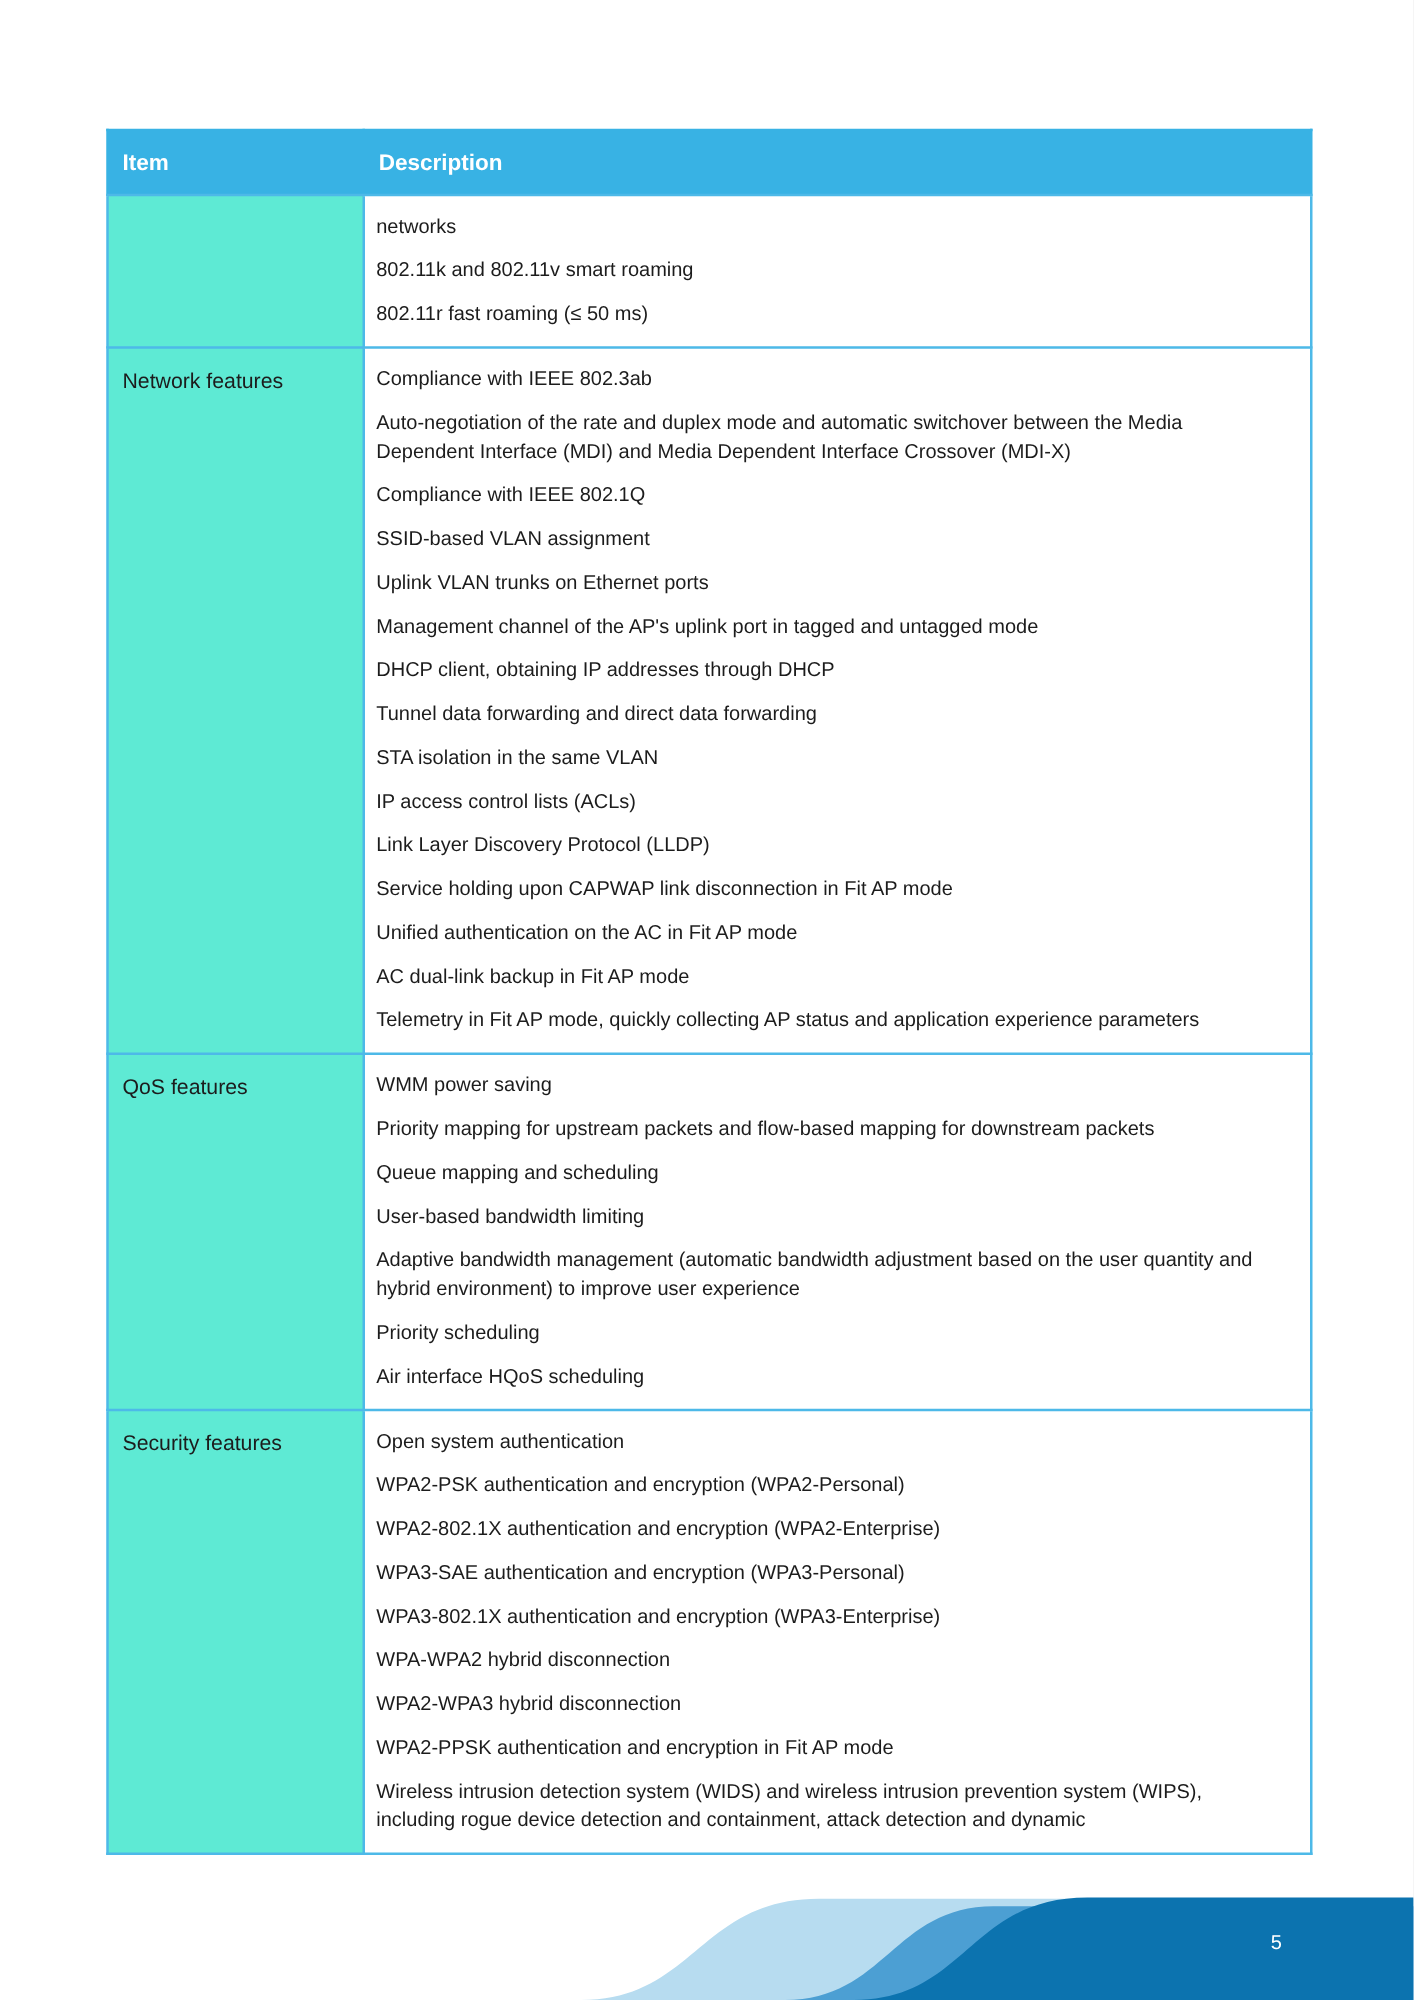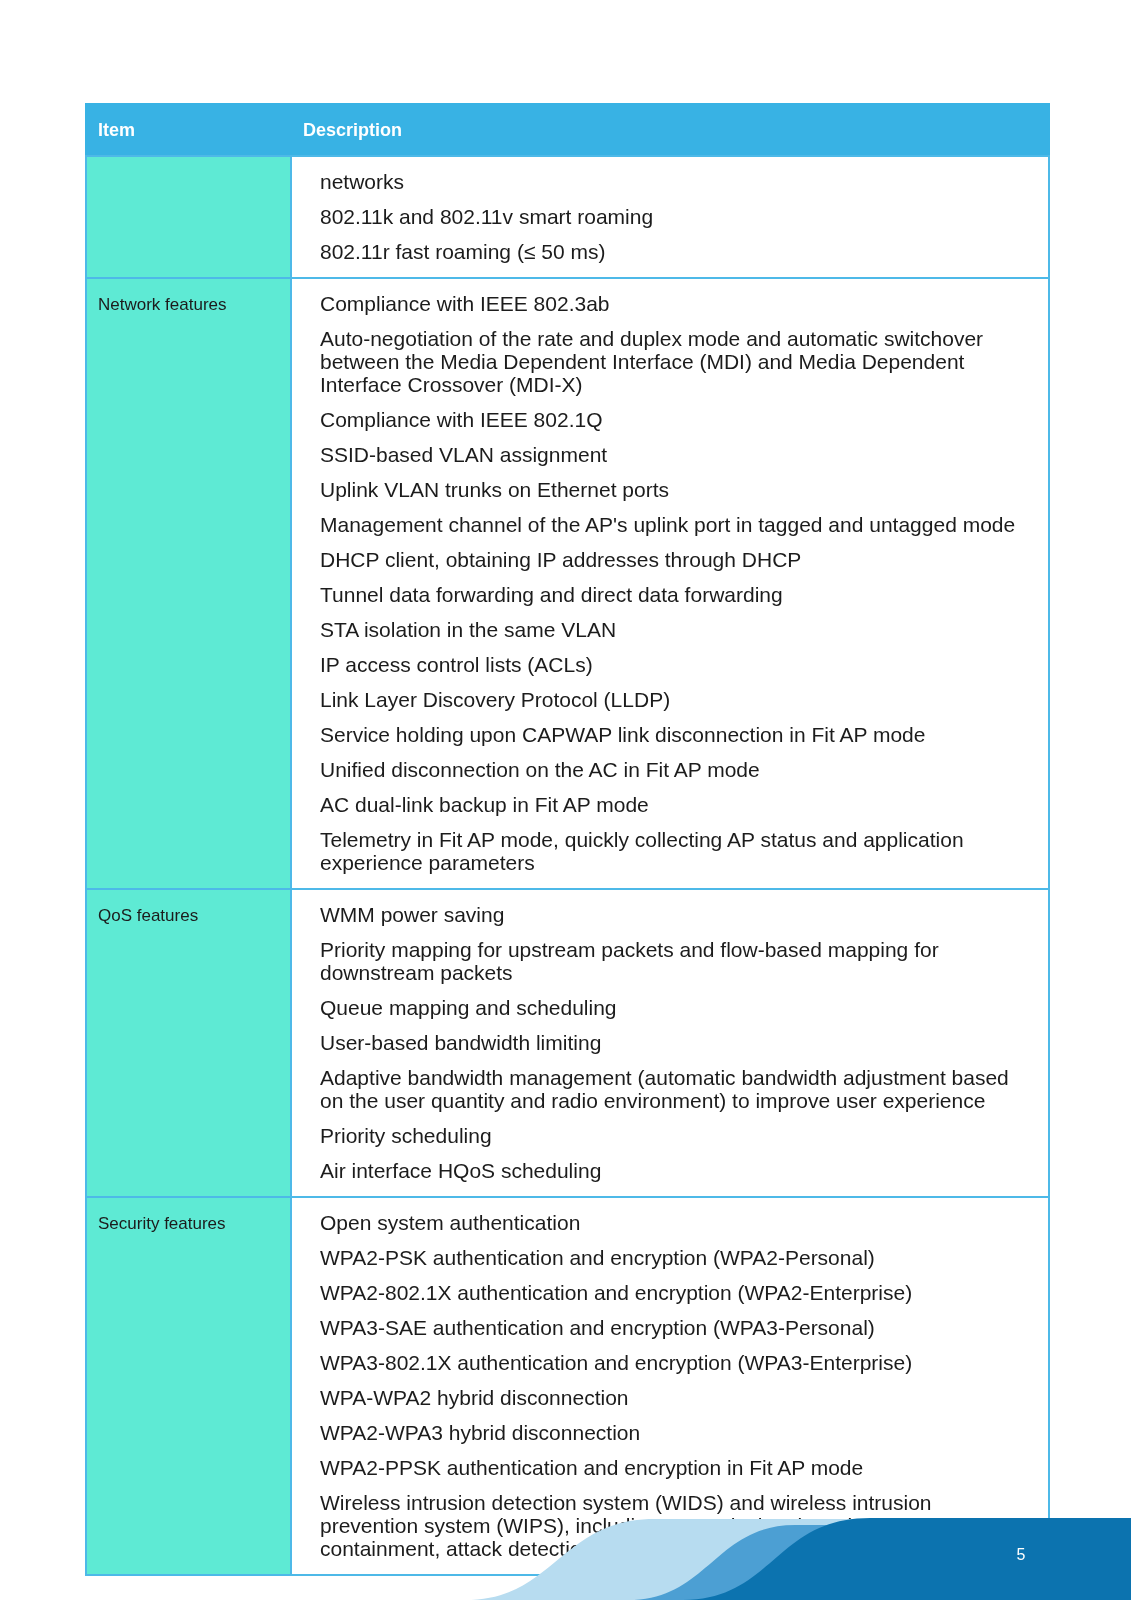--- a/index.html
+++ b/index.html
@@ -45,22 +45,22 @@
   th.col-item{width:192px;}
   .item-cell{
     vertical-align:top;
     font-size:17px;
     padding:14px 8px 6px 11px;
     line-height:23px;
     background:#5eead4;
   }
   .desc-cell{
     vertical-align:top;
-    font-size:21px;
-    padding:13px 23px 2px 28px;
+    font-size:16px;
+    padding:13px 23px 2px 9px;
     background:#ffffff;
   }
   .desc-cell p{
     margin:0 0 12px 0;
     line-height:23px;
   }
   .footer-waves{
     position:absolute;left:0;top:1500px;
     width:1131px;height:100px;
     display:block;
@@ -112,33 +112,33 @@
             <p>Compliance with IEEE 802.1Q</p>
             <p>SSID-based VLAN assignment</p>
             <p>Uplink VLAN trunks on Ethernet ports</p>
             <p>Management channel of the AP's uplink port in tagged and untagged mode</p>
             <p>DHCP client, obtaining IP addresses through DHCP</p>
             <p>Tunnel data forwarding and direct data forwarding</p>
             <p>STA isolation in the same VLAN</p>
             <p>IP access control lists (ACLs)</p>
             <p>Link Layer Discovery Protocol (LLDP)</p>
             <p>Service holding upon CAPWAP link disconnection in Fit AP mode</p>
-            <p>Unified disconnection on the AC in Fit AP mode</p>
+            <p>Unified authentication on the AC in Fit AP mode</p>
             <p>AC dual-link backup in Fit AP mode</p>
             <p>Telemetry in Fit AP mode, quickly collecting AP status and application experience parameters</p>
           </td>
         </tr>
         <tr>
           <td class="item-cell">QoS features</td>
           <td class="desc-cell">
             <p>WMM power saving</p>
             <p>Priority mapping for upstream packets and flow-based mapping for downstream packets</p>
             <p>Queue mapping and scheduling</p>
             <p>User-based bandwidth limiting</p>
-            <p>Adaptive bandwidth management (automatic bandwidth adjustment based on the user quantity and radio environment) to improve user experience</p>
+            <p>Adaptive bandwidth management (automatic bandwidth adjustment based on the user quantity and hybrid environment) to improve user experience</p>
             <p>Priority scheduling</p>
             <p>Air interface HQoS scheduling</p>
           </td>
         </tr>
         <tr>
           <td class="item-cell">Security features</td>
           <td class="desc-cell">
             <p>Open system authentication</p>
             <p>WPA2-PSK authentication and encryption (WPA2-Personal)</p>
             <p>WPA2-802.1X authentication and encryption (WPA2-Enterprise)</p>

